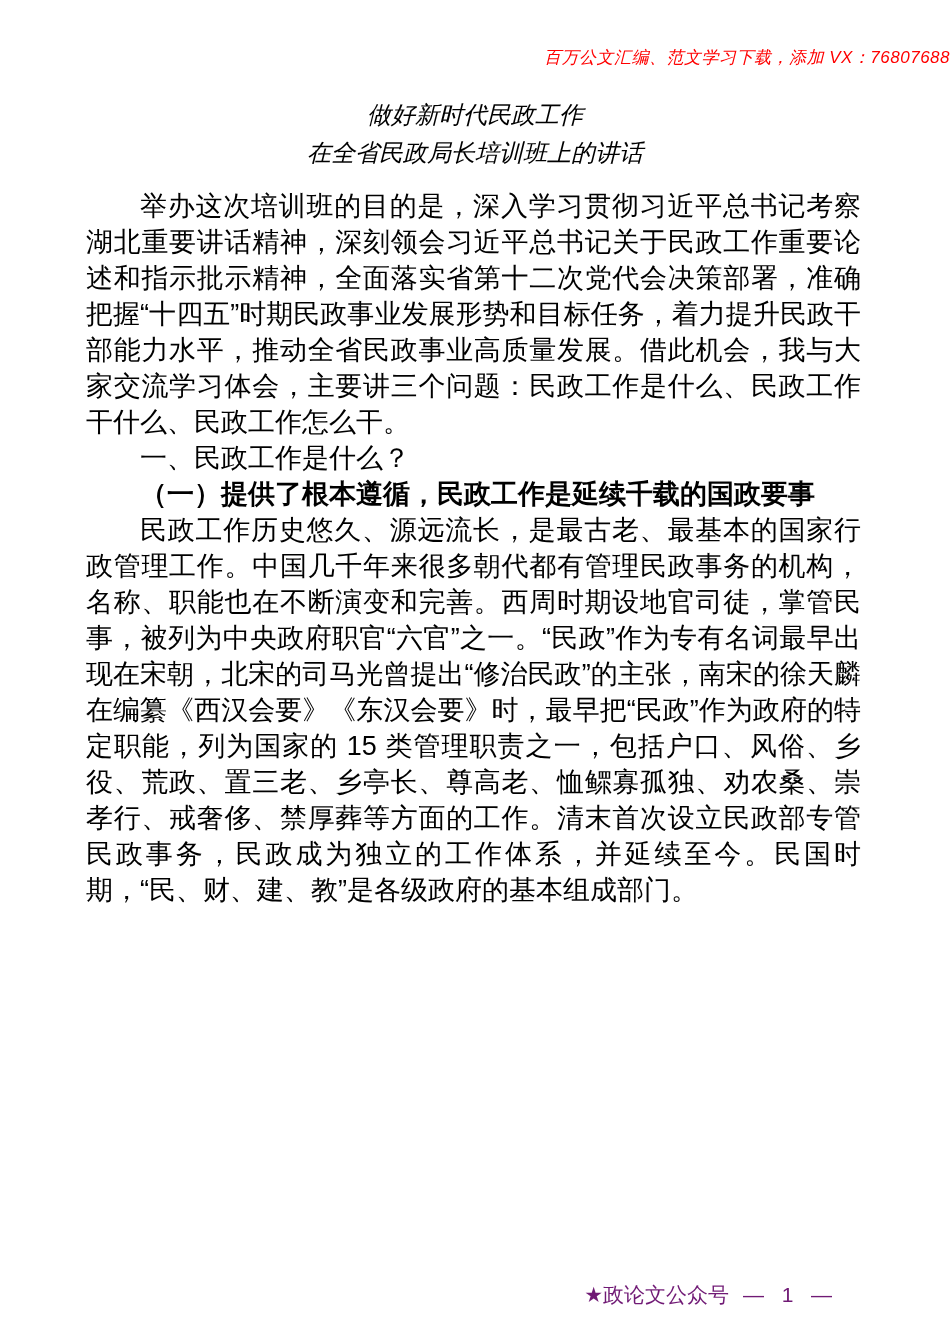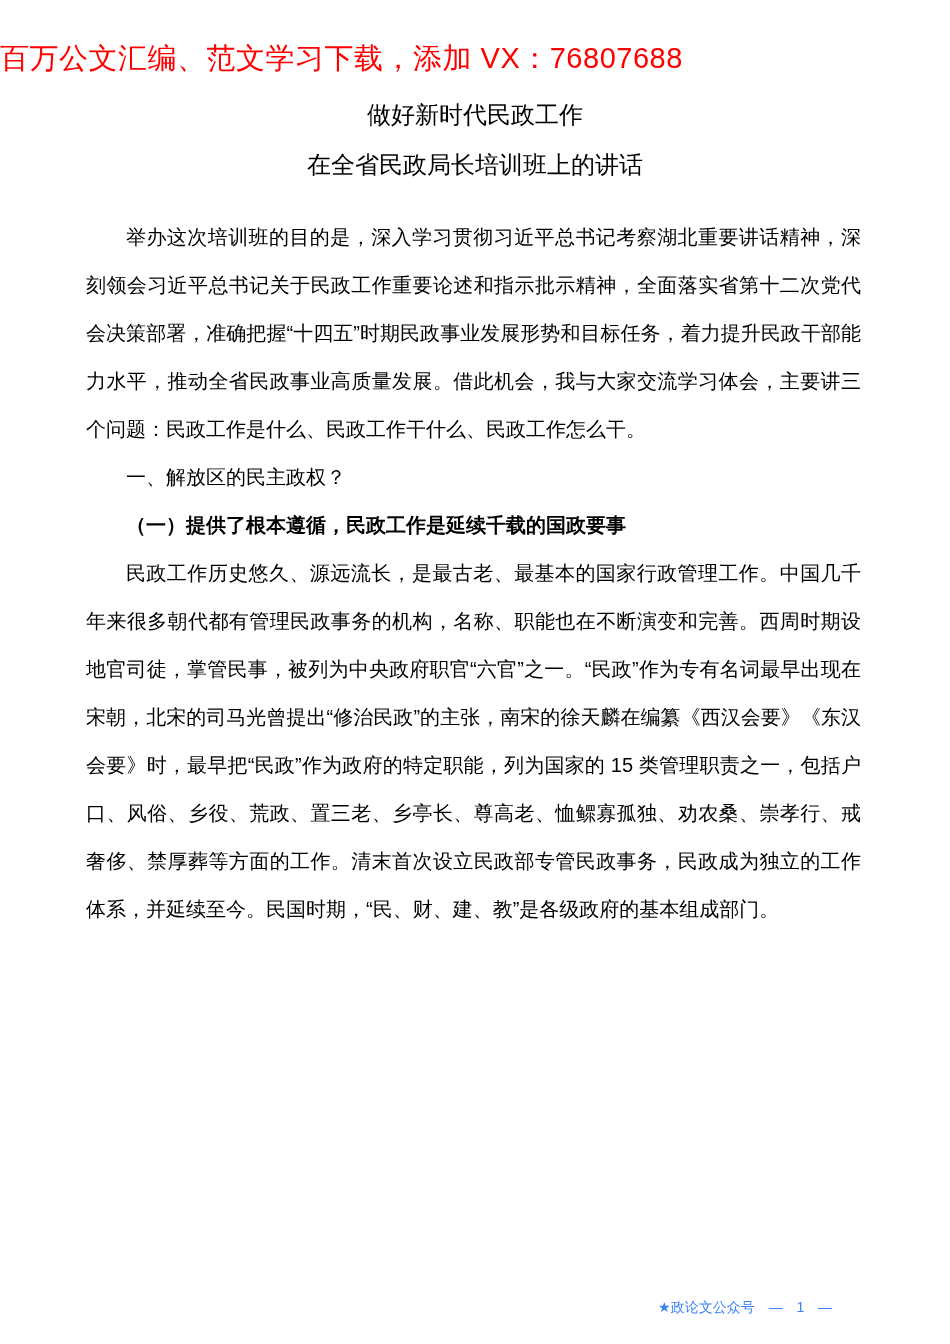--- a/index.html
+++ b/index.html
@@ -10,69 +10,70 @@
   body {
     width: 950px;
     height: 1344px;
     position: relative;
     font-family: "Liberation Sans", "DejaVu Sans", sans-serif;
     color: #000000;
     overflow: hidden;
   }
   .banner {
     padding-top: 43px;
-    text-align: left;
-    font-size: 29px;
+    text-align: right;
+    font-size: 17px;
     line-height: 30px;
     color: #ff0000;
     letter-spacing: 0.5px;
+    font-style: italic;
   }
   .title-block {
     margin-top: 23px;
     text-align: center;
     font-size: 24px;
     line-height: 37.5px;
     font-weight: 400;
   }
-  .title-block div { margin: 12px; }
+  .title-block div { margin: 0; font-style: italic; }
   .doc-body {
-    margin: 30px 89px 0 86px;
-    font-size: 20px;
-    line-height: 48px;
+    margin: 17px 89px 0 86px;
+    font-size: 27px;
+    line-height: 36px;
     text-align: justify;
     text-justify: inter-ideograph;
   }
   .doc-body p {
     margin: 0;
     text-indent: 2em;
     word-break: break-all;
   }
   .doc-body p.heading { font-weight: 400; }
   .doc-body p.heading-bold { font-weight: 700; }
   .page-footer {
     position: absolute;
     right: 116px;
-    bottom: 23px;
-    font-size: 14px;
+    bottom: 36px;
+    font-size: 21px;
     line-height: 27px;
     white-space: pre;
-    color: #3b82f6;
+    color: #701a75;
   }
   .page-footer .page-num { margin-left: 14px; letter-spacing: 2px; }
 </style>
 </head>
 <body>
 
 <div class="banner" style="color: rgb(255, 0, 0);">百万公文汇编、范文学习下载，添加 VX：76807688</div>
 
 <div class="title-block">
   <div>做好新时代民政工作</div>
   <div>在全省民政局长培训班上的讲话</div>
 </div>
 
 <div class="doc-body">
     <p class="paragraph">举办这次培训班的目的是，深入学习贯彻习近平总书记考察湖北重要讲话精神，深刻领会习近平总书记关于民政工作重要论述和指示批示精神，全面落实省第十二次党代会决策部署，准确把握“十四五”时期民政事业发展形势和目标任务，着力提升民政干部能力水平，推动全省民政事业高质量发展。借此机会，我与大家交流学习体会，主要讲三个问题：民政工作是什么、民政工作干什么、民政工作怎么干。</p>
-    <p class="heading">一、解放区的民主政权？</p>
+    <p class="heading">一、民政工作是什么？</p>
     <p class="heading-bold">（一）提供了根本遵循，民政工作是延续千载的国政要事</p>
     <p class="paragraph">民政工作历史悠久、源远流长，是最古老、最基本的国家行政管理工作。中国几千年来很多朝代都有管理民政事务的机构，名称、职能也在不断演变和完善。西周时期设地官司徒，掌管民事，被列为中央政府职官“六官”之一。“民政”作为专有名词最早出现在宋朝，北宋的司马光曾提出“修治民政”的主张，南宋的徐天麟在编纂《西汉会要》《东汉会要》时，最早把“民政”作为政府的特定职能，列为国家的 15 类管理职责之一，包括户口、风俗、乡役、荒政、置三老、乡亭长、尊高老、恤鳏寡孤独、劝农桑、崇孝行、戒奢侈、禁厚葬等方面的工作。清末首次设立民政部专管民政事务，民政成为独立的工作体系，并延续至今。民国时期，“民、财、建、教”是各级政府的基本组成部门。</p>
   </div>
 
 <div class="page-footer"><span>★政论文公众号</span><span class="page-num">—  1  —</span></div>
 
 </body></html>

